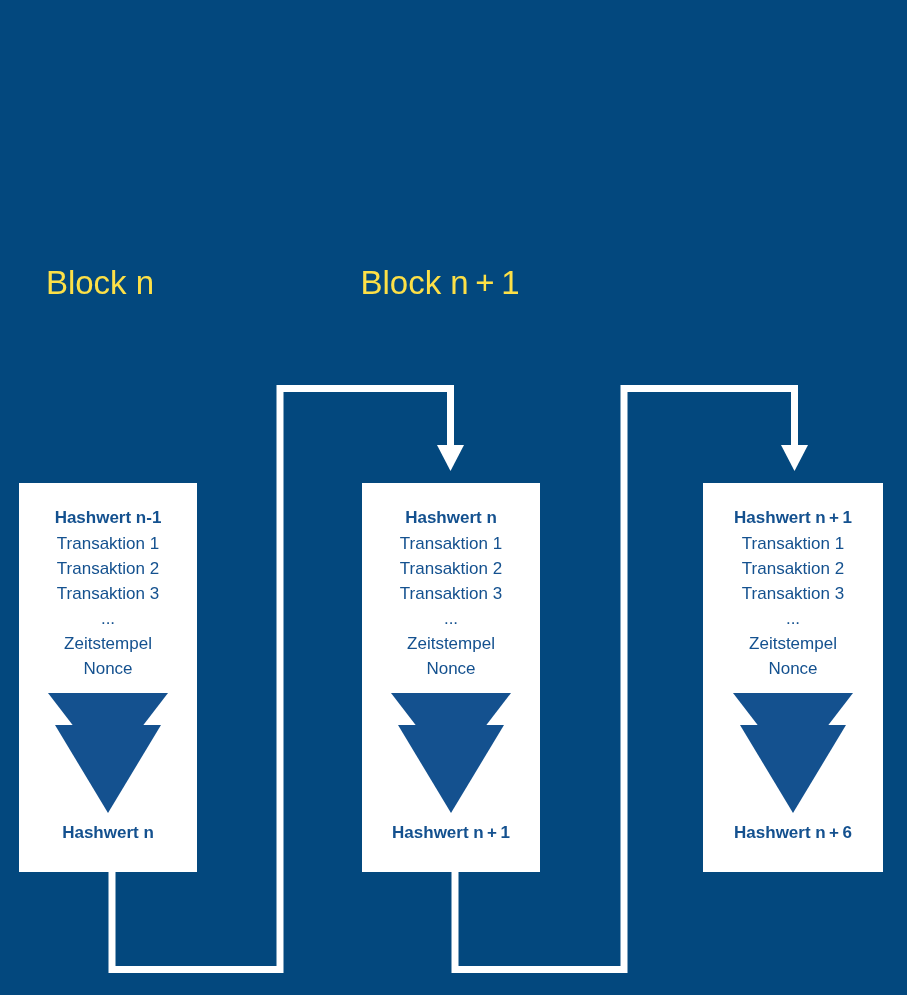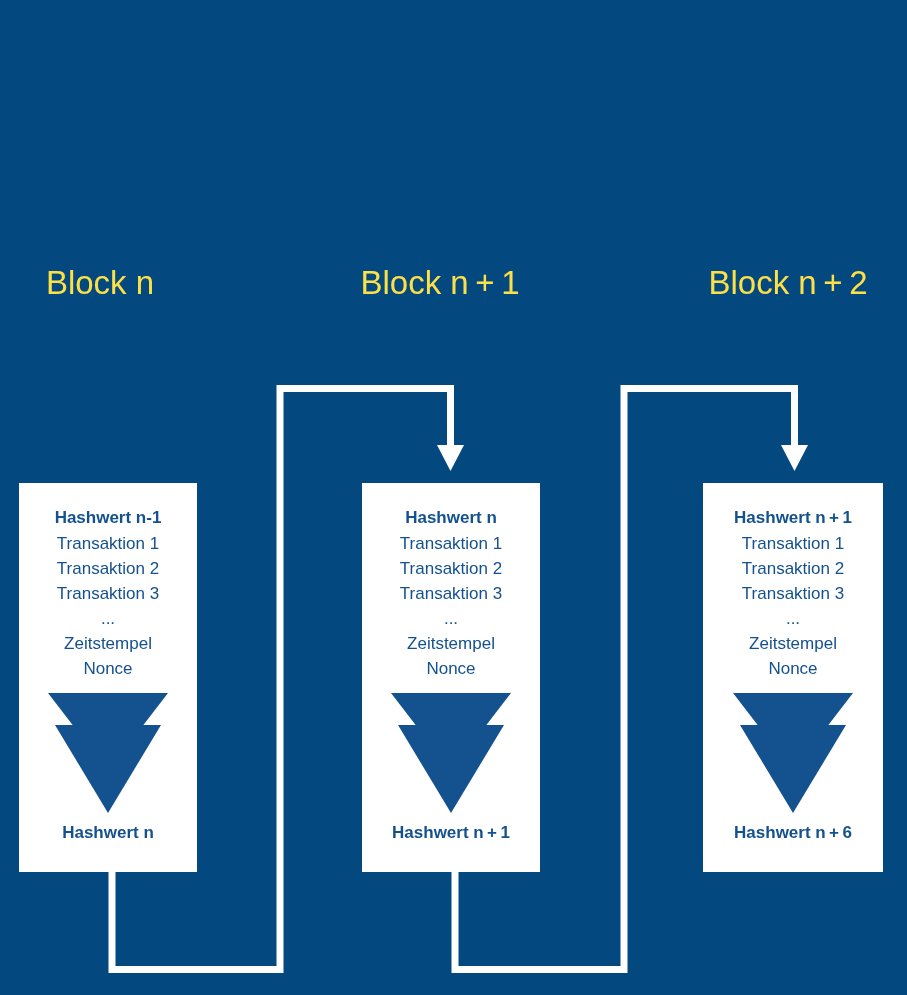--- a/index.html
+++ b/index.html
@@ -87,21 +87,20 @@
   }
 </style>
 </head>
 <body>
 
 <div class="canvas">
 
 
   <div class="block-label l1">Block n</div>
   <div class="block-label l2">Block n + 1</div>
-  <div class="block-label l3">Block n + 2</div>
 
   <svg class="connectors" viewBox="0 0 907 995" xmlns="http://www.w3.org/2000/svg" aria-hidden="true">
 
     <g>
       <polyline points="112,870 112,969.5 280,969.5 280,388.5 450.5,388.5 450.5,447" fill="none" stroke="#FFFFFF" stroke-width="7"></polyline>
       <polygon points="437,445 464,445 450.5,471" fill="#FFFFFF"></polygon>
     </g>
 
     <g>
       <polyline points="455,870 455,969.5 624,969.5 624,388.5 794.5,388.5 794.5,447" fill="none" stroke="#FFFFFF" stroke-width="7"></polyline>

